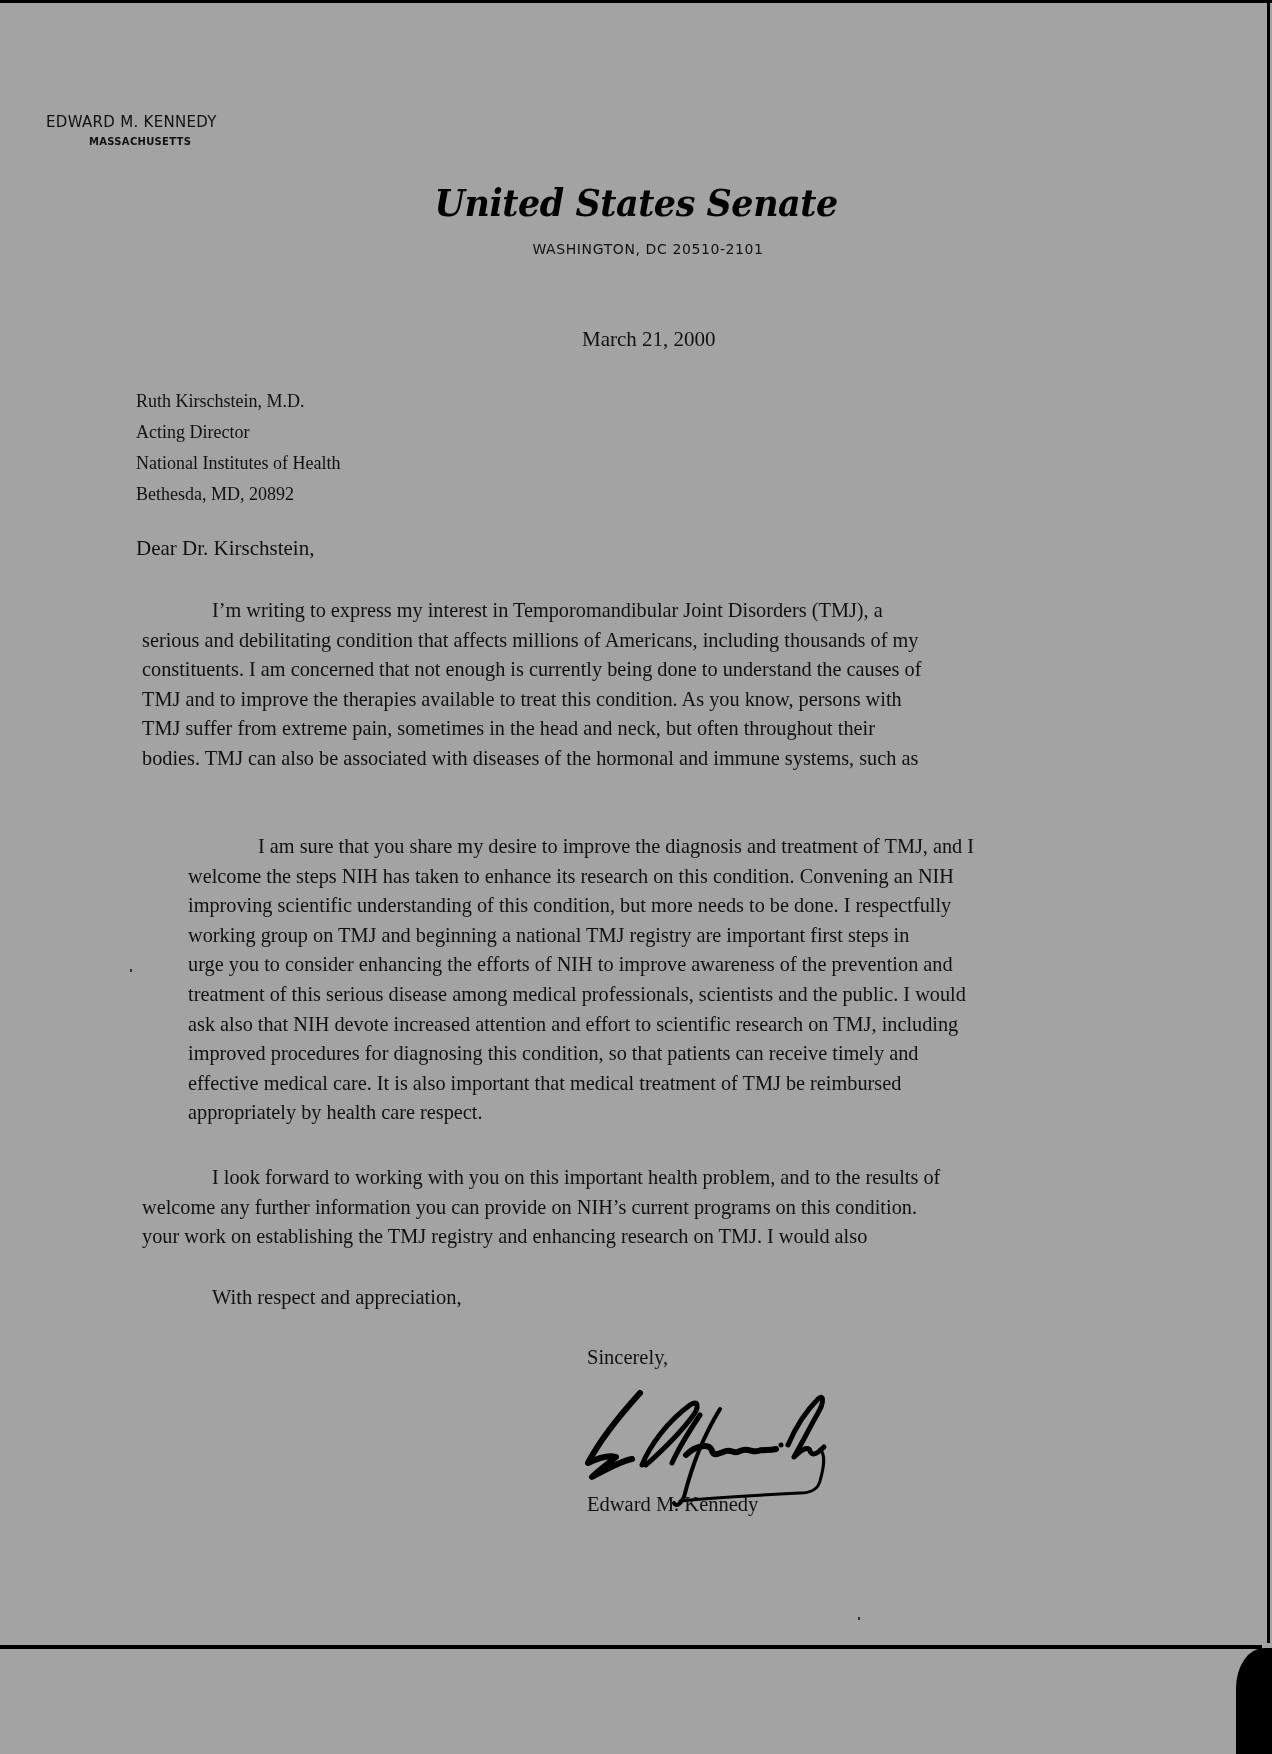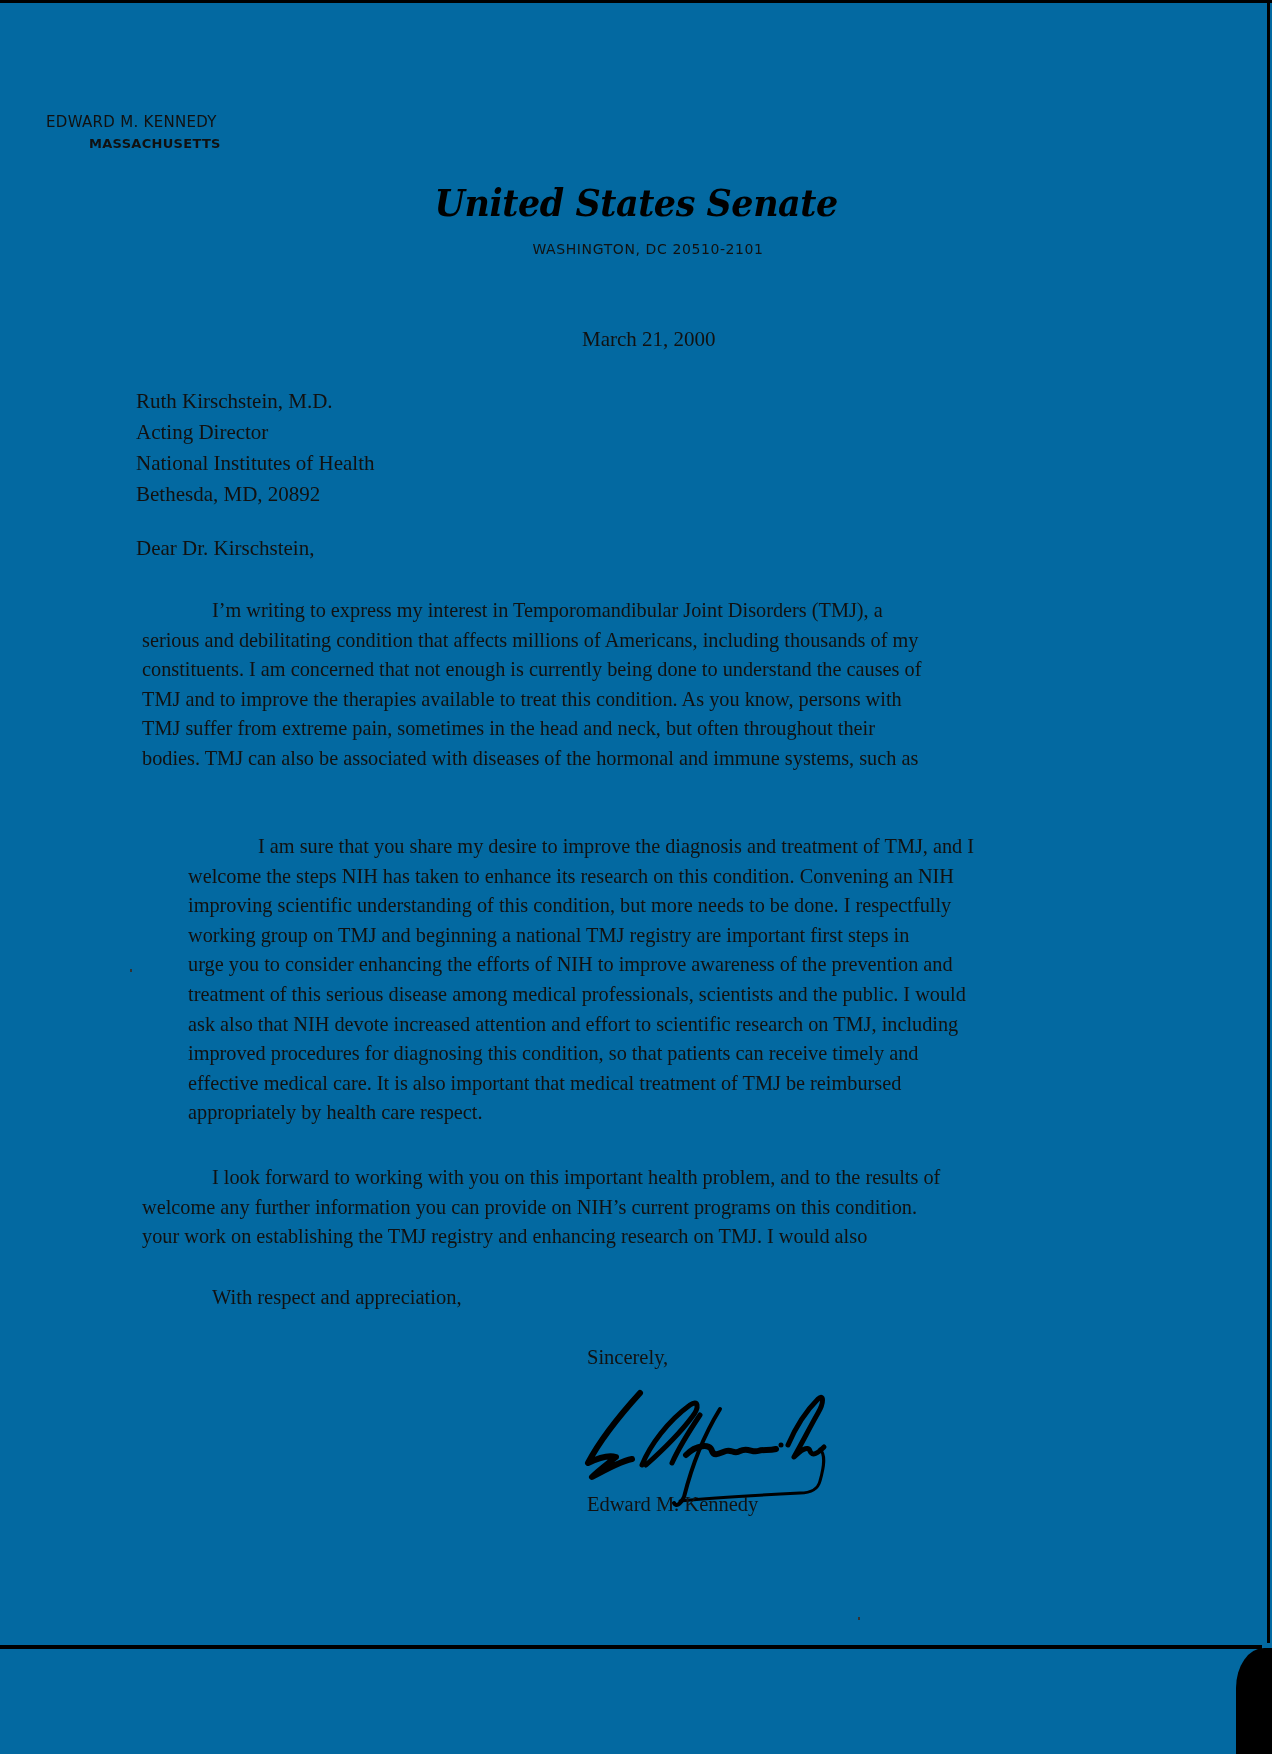--- a/index.html
+++ b/index.html
@@ -1,36 +1,36 @@
 <!DOCTYPE html>
 <html><head>
 <meta charset="utf-8">
 <style>
   html, body { margin: 0; padding: 0; background: #ffffff; }
   body { width: 1272px; height: 1754px; position: relative; overflow: hidden; }
-  .page { position: absolute; left: 0; top: 0; width: 1272px; height: 1754px; background: #0369a1; }
+  .page { position: absolute; left: 0; top: 0; width: 1272px; height: 1754px; background: #a3a3a3; }
   .top-rule { position: absolute; left: 0; top: 0; width: 1272px; height: 3px; background: #000; }
   .right-rule { position: absolute; right: 2px; top: 3px; width: 3px; height: 1640px; background: #000; }
   .bottom-rule { position: absolute; left: 0; top: 1645px; width: 1262px; height: 4px; background: #000; }
   .bottom-corner { position: absolute; left: 1236px; top: 1648px; width: 36px; height: 106px; background: #000; border-top-left-radius: 28px 40px; }
   .speck { position: absolute; width: 2px; height: 3px; background: #333; }
 
   .sans { font-family: "DejaVu Sans", "Liberation Sans", sans-serif; color: #111; }
   .serif { font-family: "Liberation Serif", "DejaVu Serif", serif; color: #111; }
 
   .sender-name { position: absolute; left: 46px; top: 113px; font-size: 15px; letter-spacing: 0.3px; }
-  .sender-state { position: absolute; left: 89px; top: 136px; font-size: 13px; letter-spacing: 0.3px; font-weight: bold; }
+  .sender-state { position: absolute; left: 89px; top: 136px; font-size: 10px; letter-spacing: 0.3px; font-weight: bold; }
 
   .letterhead { position: absolute; left: 0; width: 1272px; top: 180px; text-align: center; }
   .letterhead-title { font-family: "DejaVu Serif", "Liberation Serif", serif; font-size: 38px; font-weight: bold; letter-spacing: -0.5px; transform: scaleX(0.92); display: inline-block; font-style: italic; }
   .letterhead-address { position: absolute; left: 12px; width: 1272px; top: 241px; text-align: center; font-size: 14px; letter-spacing: 0.6px; }
 
   .date { position: absolute; left: 582px; top: 327px; font-size: 21px; }
 
-  .block { position: absolute; left: 136px; font-size: 21px; line-height: 31px; }
+  .block { position: absolute; left: 136px; font-size: 18px; line-height: 31px; }
   .address { top: 386px; }
   .address div { white-space: nowrap; }
   .salutation { position: absolute; left: 136px; top: 536px; font-size: 21px; }
 
   .para { position: absolute; left: 142px; width: 955px; font-size: 20.3px; line-height: 29.6px; text-align: left; }
   .para .line { white-space: nowrap; }
   .para .indent { padding-left: 70px; }
   .p1 { top: 596px; }
   .p2 { top: 832px; margin-left: 46px; }
   .p3 { top: 1163px; }

